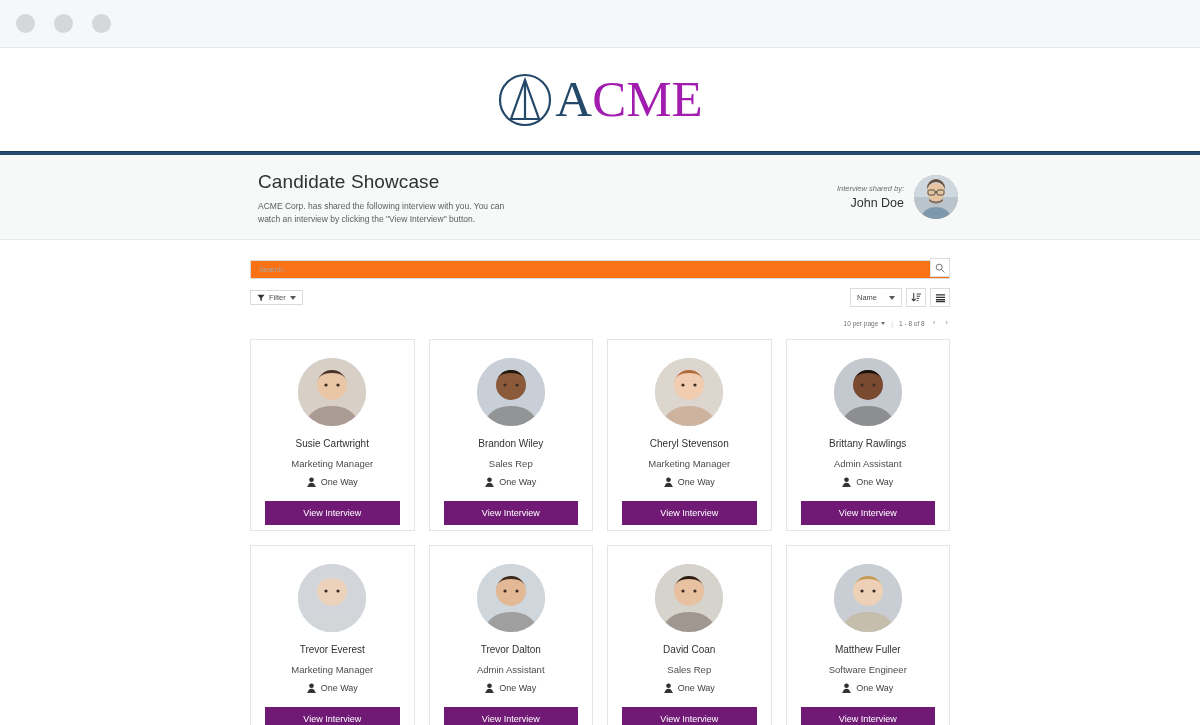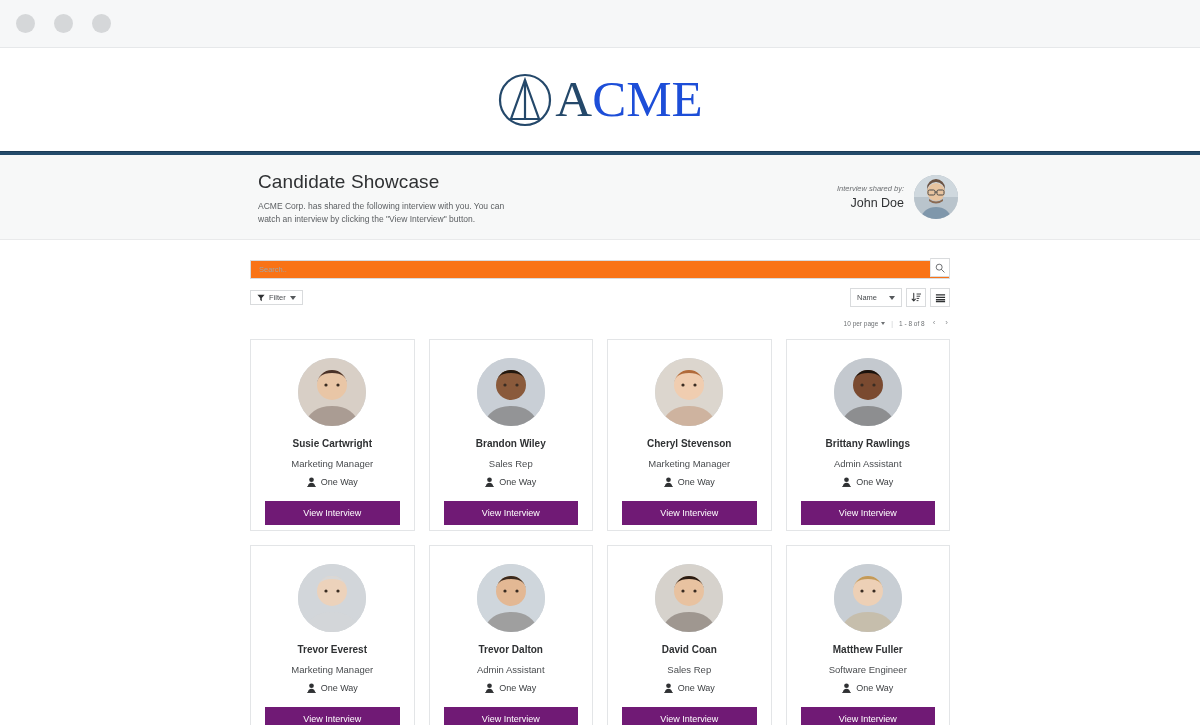--- a/index.html
+++ b/index.html
@@ -27,21 +27,21 @@
   .logo-wrap { display: flex; align-items: center; gap: 2px; }
   .logo-mark { display: block; }
   .logo-text {
     font-family: "Liberation Serif", serif;
     font-size: 51px;
     letter-spacing: 0px;
     line-height: 1;
     white-space: nowrap;
   }
   .logo-text .a-part { color: #24486a; }
-  .logo-text .cme-part { color: #1d4ed8; }
+  .logo-text .cme-part { color: #a21caf; }
 
   .navy-rule { height: 4px; background: #244b6b; border-top: 1px solid #1b3a55; }
 
   .showcase-bar {
     background: #f7f8f8;
     border-bottom: 1px solid #e9eaeb;
     height: 85px;
     padding: 16px 0 0 16px;
   }
   .showcase-inner {
@@ -116,21 +116,21 @@
   .card {
     background: #fff; border: 1px solid #e3e5e7;
     padding: 18px 14px 0 14px;
     display: flex; flex-direction: column; align-items: center;
     height: 192px;
   }
   .card-avatar {
     width: 68px; height: 68px; border-radius: 50%;
     overflow: hidden; background: #ccd1d6; margin-bottom: 12px; flex-shrink: 0;
   }
-  .cand-name { font-size: 10px; font-weight: bold; color: #2f3133; margin-bottom: 9px; text-align: center; }
+  .cand-name { font-size: 10px; font-weight: normal; color: #2f3133; margin-bottom: 9px; text-align: center; }
   .cand-role { font-size: 9.5px; color: #4a4d50; margin-bottom: 8px; text-align: center; }
   .cand-type { display: flex; align-items: center; gap: 5px; font-size: 9px; color: #3c3f42; margin-bottom: 14px; }
   .view-btn {
     width: 100%; height: 24px;
     background: #701a75; color: #ffffff;
     border: none; cursor: pointer;
     font-size: 9px; font-family: "Liberation Sans", sans-serif;
     display: flex; align-items: center; justify-content: center;
   }
 </style>

